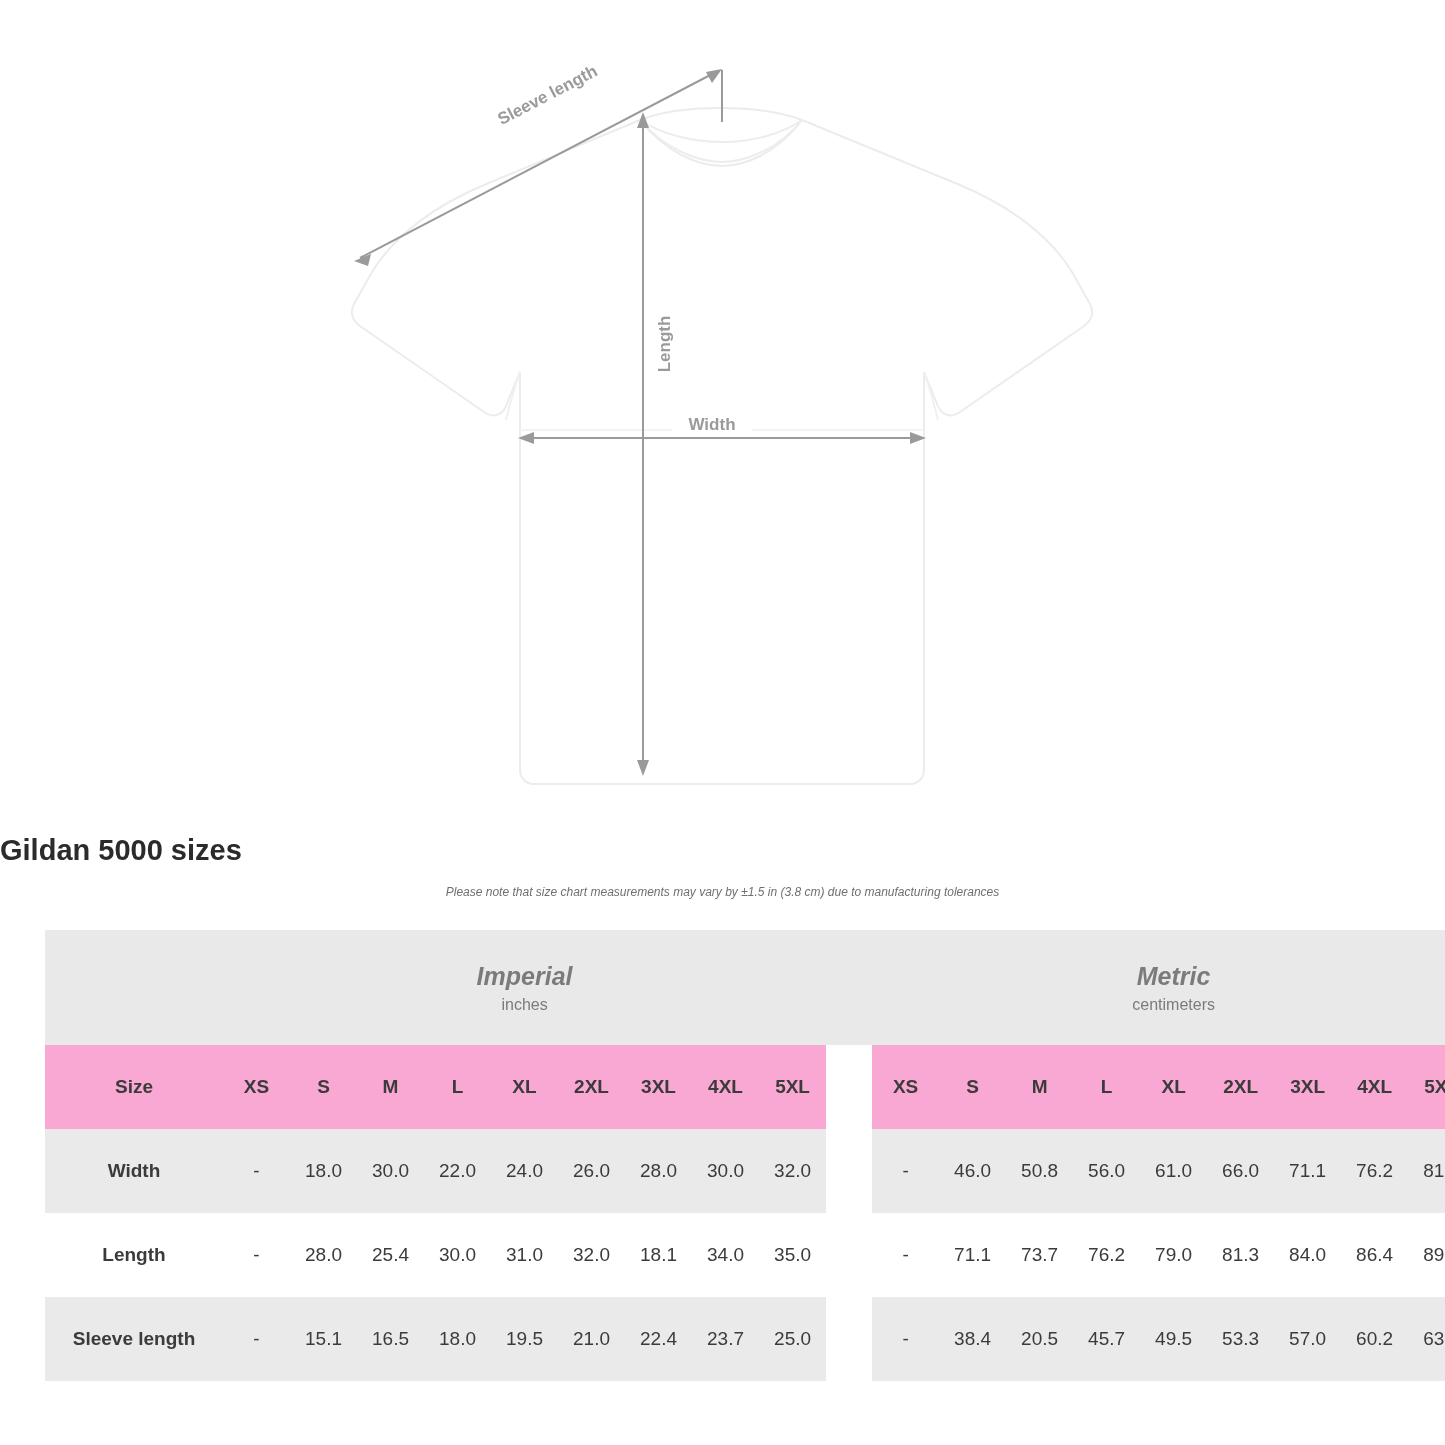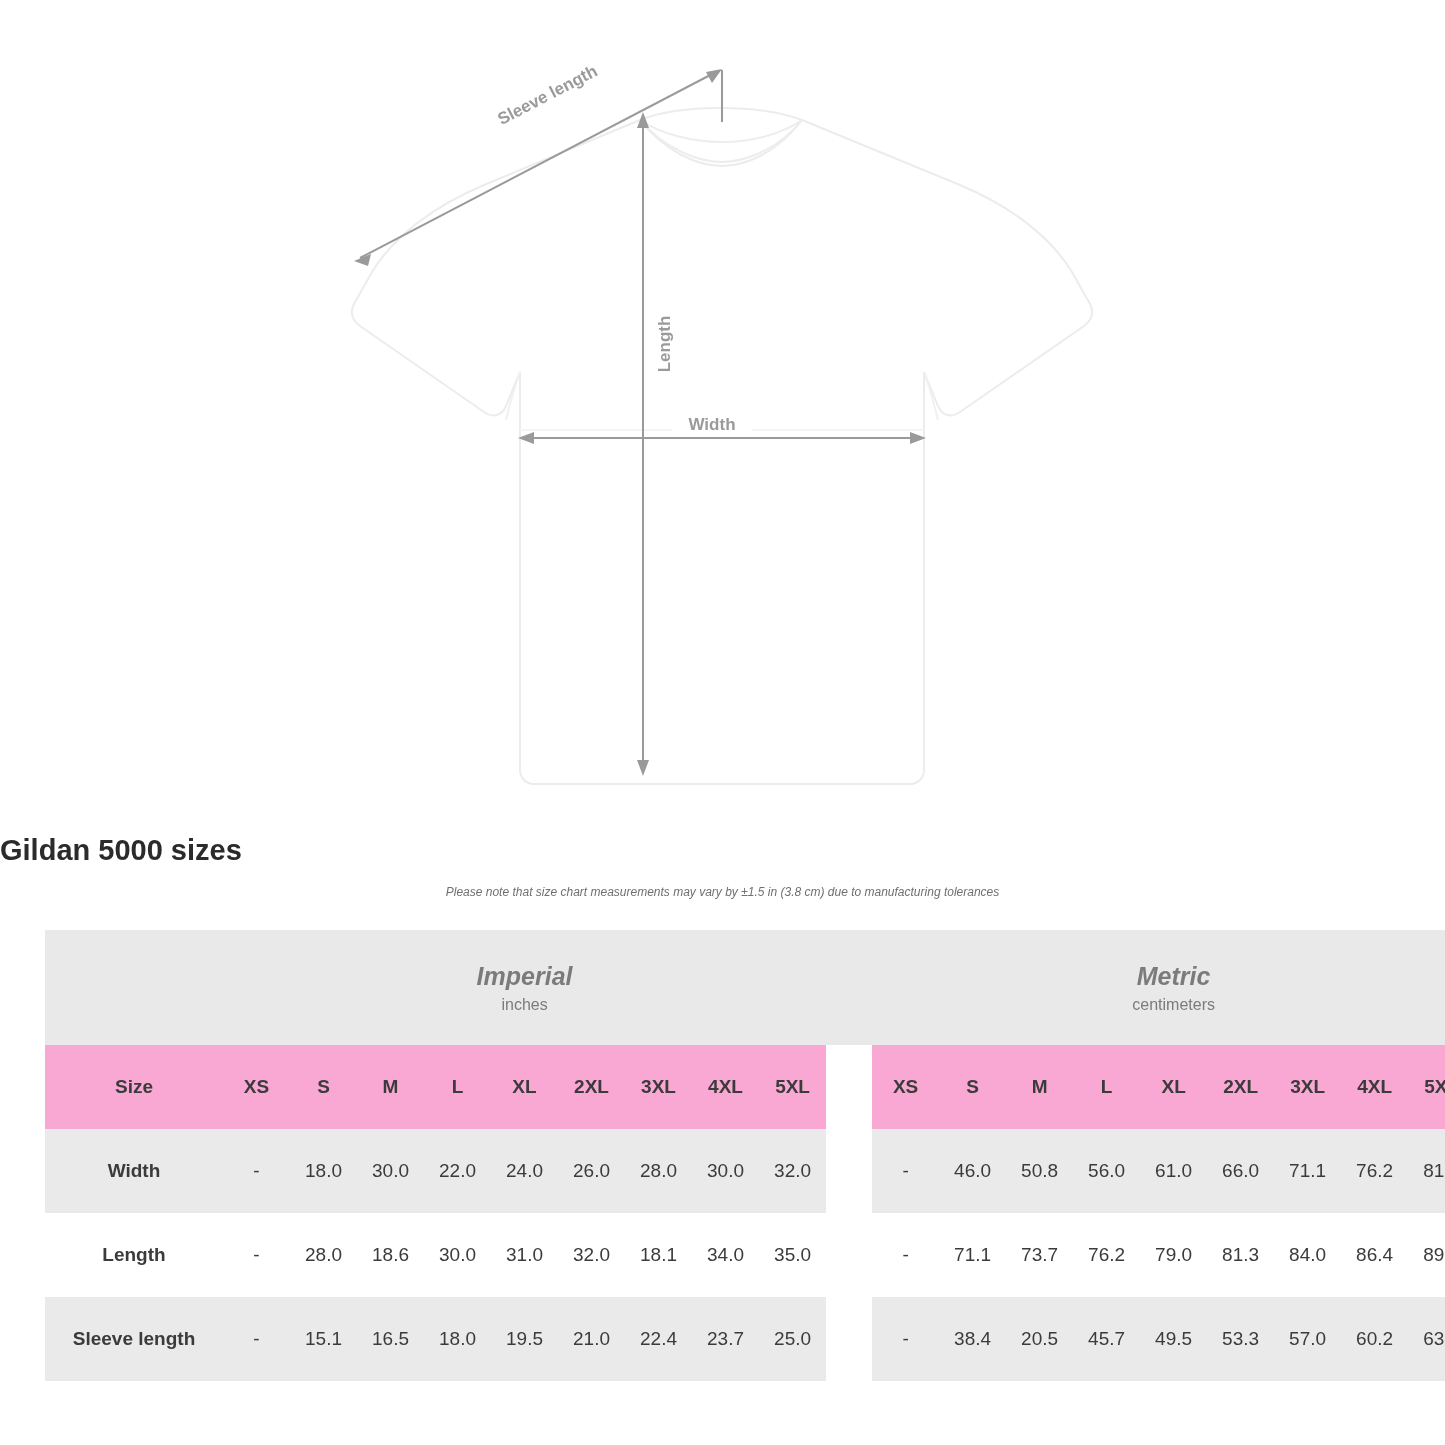--- a/index.html
+++ b/index.html
@@ -288,21 +288,21 @@
         <td>66.0</td>
         <td>71.1</td>
         <td>76.2</td>
         <td>81.3</td>
       </tr>
 
       <tr class="data-row">
         <td class="rowlabel">Length</td>
         <td>-</td>
         <td>28.0</td>
-        <td>18.6</td>
+        <td>25.4</td>
         <td>30.0</td>
         <td>31.0</td>
         <td>32.0</td>
         <td>18.1</td>
         <td>34.0</td>
         <td>35.0</td>
         <td class="gap-cell"></td>
         <td>-</td>
         <td>71.1</td>
         <td>73.7</td>

